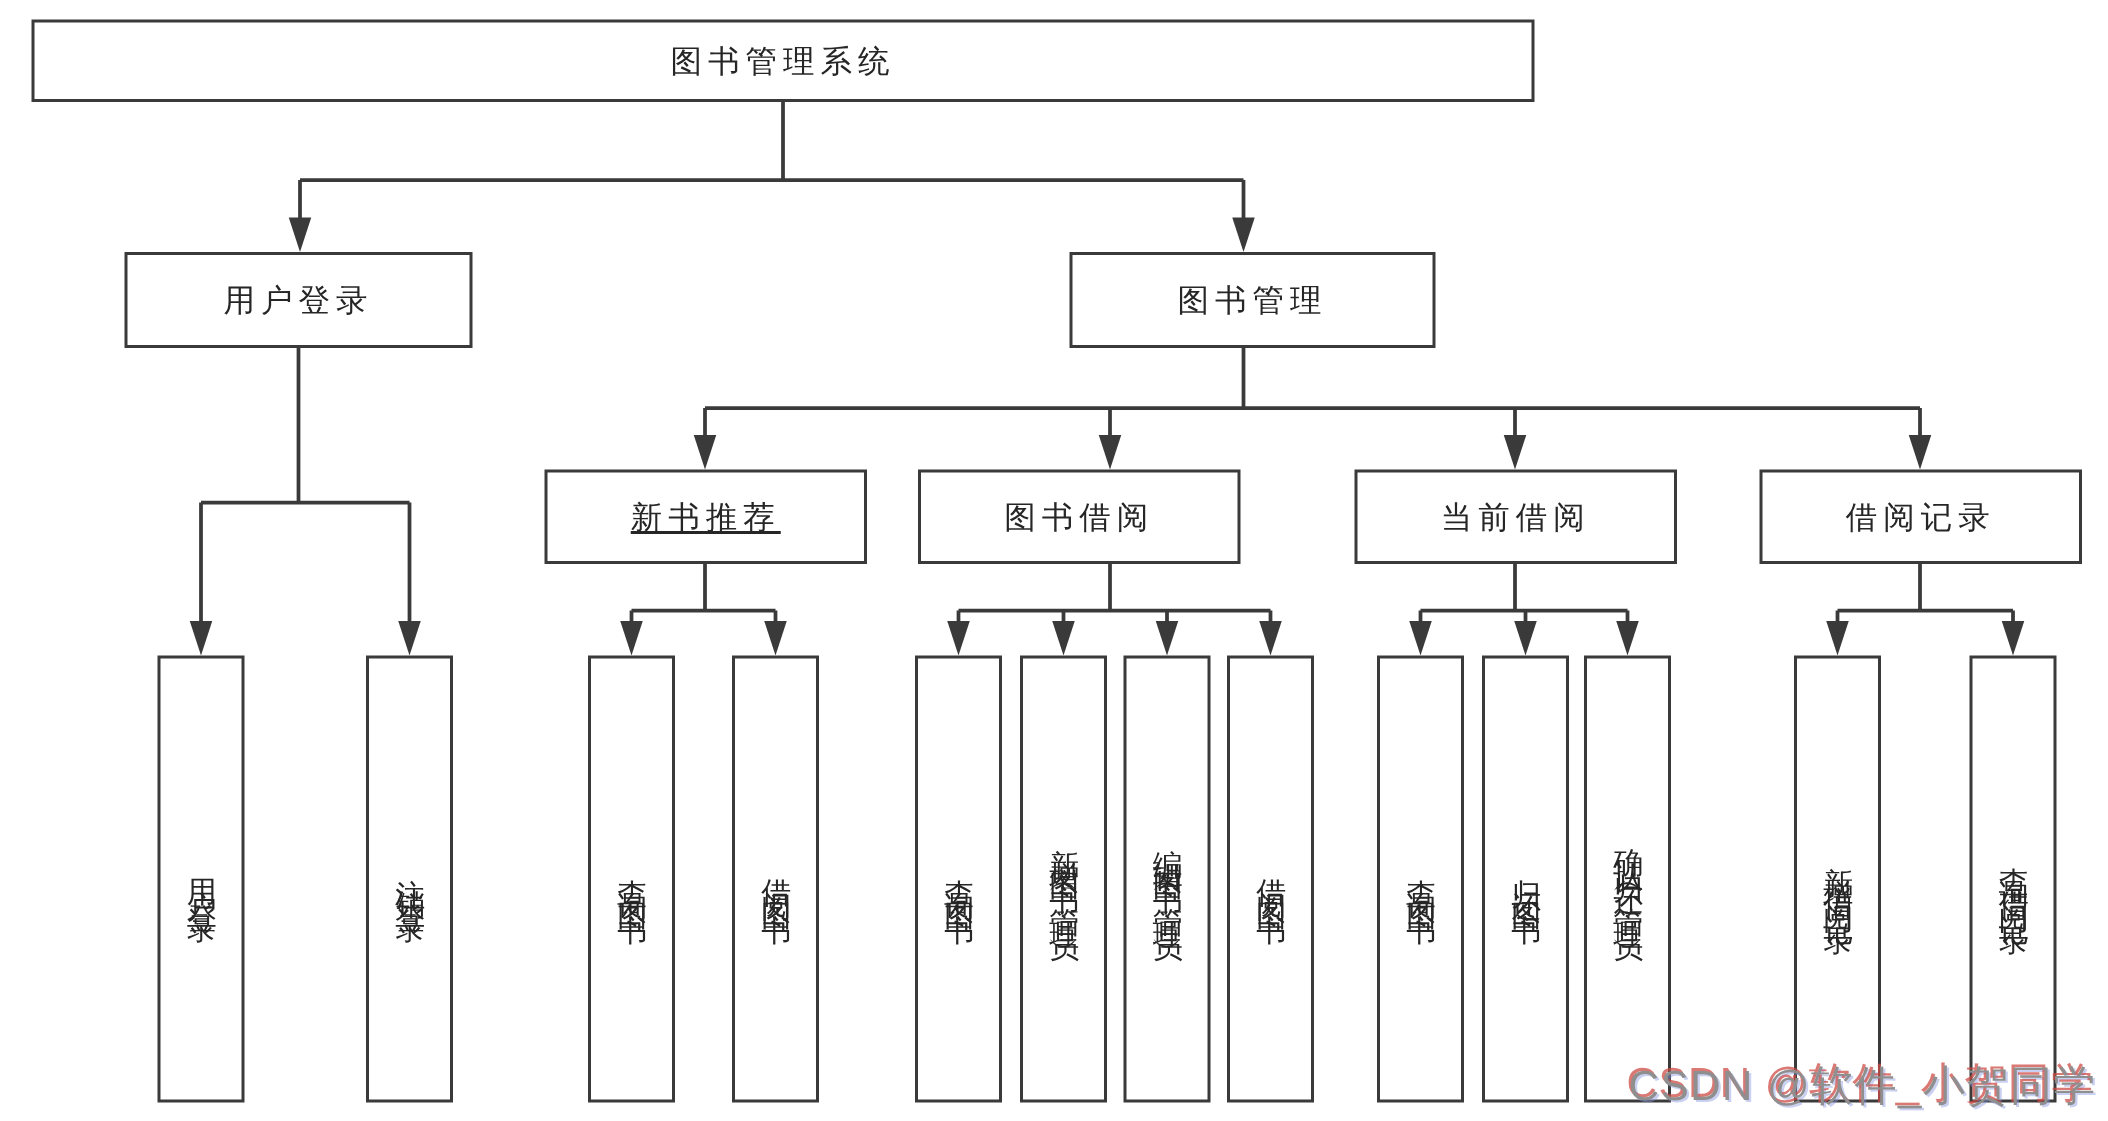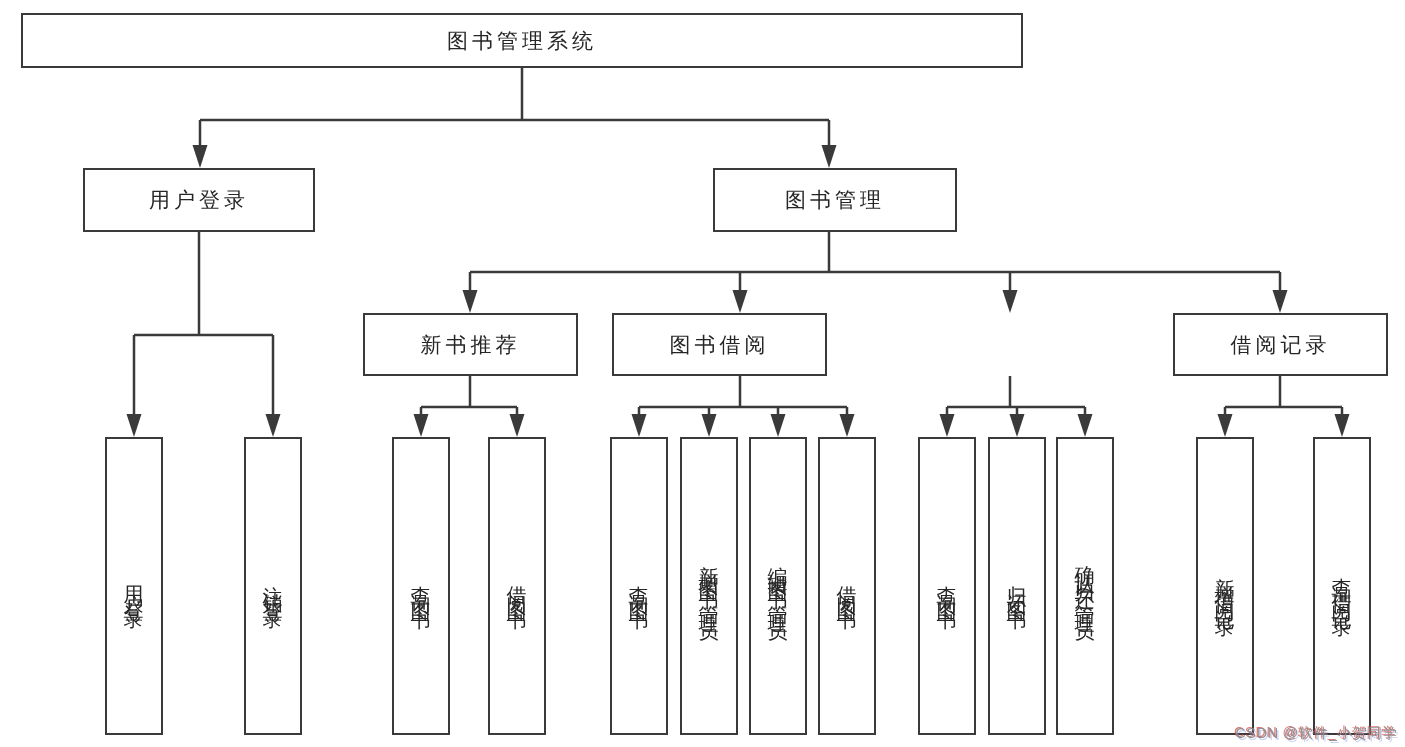--- a/index.html
+++ b/index.html
@@ -53,21 +53,21 @@
     font-size: 20px;
     letter-spacing: 8px;
     line-height: 1;
     white-space: nowrap;
   }
   .label { display: inline-block; }
   #watermark {
     position: absolute;
     right: 7px;
     bottom: 4px;
-    font-size: 14px;
+    font-size: 28px;
     letter-spacing: 1px;
     color: var(--watermark, #8f8f8f);
     text-shadow: -1.5px -1.5px 0 rgba(205, 75, 70, 0.75),
                   1.5px  1.5px 0 rgba(135, 150, 225, 0.45);
     white-space: nowrap;
   }
 </style>
 </head>
 <body>
 
@@ -120,25 +120,28 @@
     <span class="label">图书管理系统</span>
   </div>
 
   <div class="hbox" style="left:83px; top:168px; width:232px; height:64px;">
     <span class="label">用户登录</span>
   </div>
   <div class="hbox" style="left:713px; top:168px; width:244px; height:64px;">
     <span class="label">图书管理</span>
   </div>
 
-  <div class="hbox" style="left:363px; top:313px; width:215px; height:63px;">
+  <div class="hbox" style="left:363px; top:313px; width:215px; height:63px;text-decoration:underline;">
     <span class="label">新书推荐</span>
   </div>
   <div class="hbox" style="left:612px; top:313px; width:215px; height:63px;">
     <span class="label">图书借阅</span>
+  </div>
+  <div class="hbox" style="left:903px; top:313px; width:215px; height:63px;">
+    <span class="label">当前借阅</span>
   </div>
   <div class="hbox" style="left:1173px; top:313px; width:215px; height:63px;">
     <span class="label">借阅记录</span>
   </div>
 
   <div class="vbox" style="left:105px;">
     <span class="vtext">用户登录</span>
   </div>
   <div class="vbox" style="left:244px;">
     <span class="vtext">注销登录</span>

